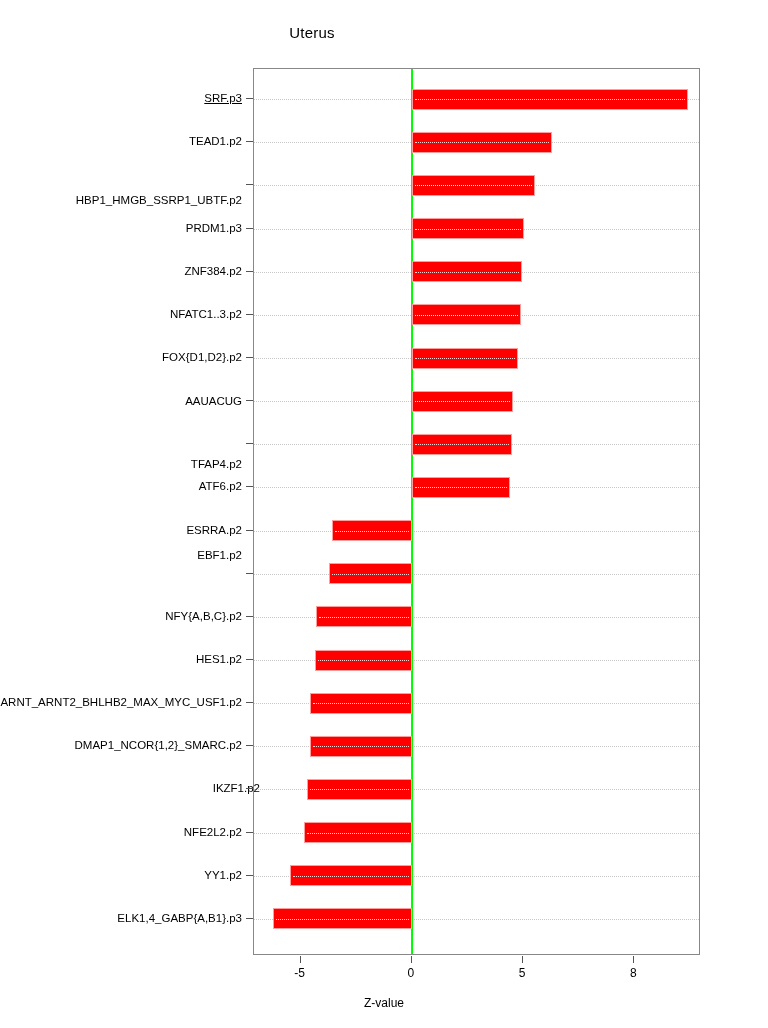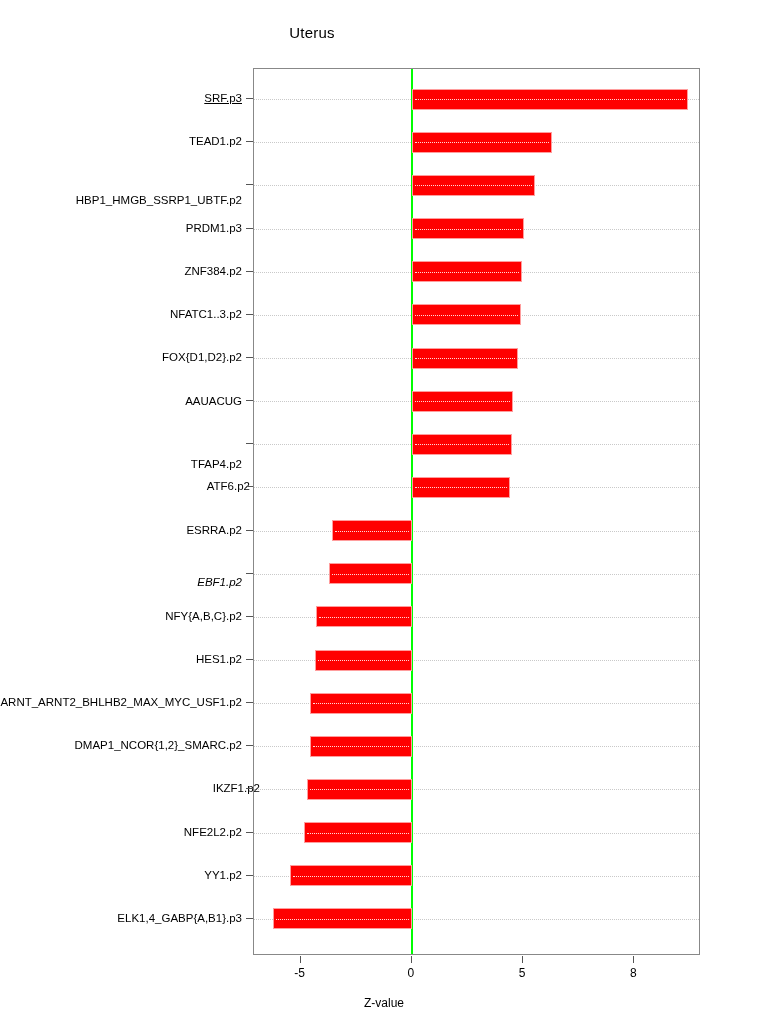--- a/index.html
+++ b/index.html
@@ -215,23 +215,23 @@
   <div class="ylabel-layer" id="ylabel-layer">
       <div class="ylabel" style="top: 92.1994px; width: 242px; left: 0px; right: auto; text-decoration: underline;">SRF.p3</div>
       <div class="ylabel" style="top: 135.341px; width: 242px; left: 0px; right: auto;">TEAD1.p2</div>
       <div class="ylabel" style="top: 178.483px; width: 242px; left: 0px; right: auto; margin-top: 16px;">HBP1_HMGB_SSRP1_UBTF.p2</div>
       <div class="ylabel" style="top: 221.625px; width: 242px; left: 0px; right: auto;">PRDM1.p3</div>
       <div class="ylabel" style="top: 264.768px; width: 242px; left: 0px; right: auto;">ZNF384.p2</div>
       <div class="ylabel" style="top: 307.91px; width: 242px; left: 0px; right: auto;">NFATC1..3.p2</div>
       <div class="ylabel" style="top: 351.052px; width: 242px; left: 0px; right: auto;">FOX{D1,D2}.p2</div>
       <div class="ylabel" style="top: 395px; width: 242px; left: 0px; right: auto;">AAUACUG</div>
       <div class="ylabel" style="top: 458px; width: 242px; left: 0px; right: auto;">TFAP4.p2</div>
-      <div class="ylabel" style="top: 480.478px; width: 242px; left: 0px; right: auto; padding-left: 8px;">ATF6.p2</div>
+      <div class="ylabel" style="top: 480.478px; width: 242px; left: 0px; right: auto;">ATF6.p2</div>
       <div class="ylabel" style="top: 523.62px; width: 242px; left: 0px; right: auto;">ESRRA.p2</div>
-      <div class="ylabel" style="top: 576px; width: 242px; left: 0px; right: auto; font-style: italic;">EBF1.p2</div>
+      <div class="ylabel" style="top: 549px; width: 242px; left: 0px; right: auto;">EBF1.p2</div>
       <div class="ylabel" style="top: 609.904px; width: 242px; left: 0px; right: auto;">NFY{A,B,C}.p2</div>
       <div class="ylabel" style="top: 653.046px; width: 242px; left: 0px; right: auto;">HES1.p2</div>
       <div class="ylabel" style="top: 696.188px; width: 242px; left: 0px; right: auto;">ARNT_ARNT2_BHLHB2_MAX_MYC_USF1.p2</div>
       <div class="ylabel" style="top: 739.33px; width: 242px; left: 0px; right: auto;">DMAP1_NCOR{1,2}_SMARC.p2</div>
       <div class="ylabel" style="top: 782.472px; width: 242px; left: 18px; right: auto;">IKZF1.p2</div>
       <div class="ylabel" style="top: 825.614px; width: 242px; left: 0px; right: auto;">NFE2L2.p2</div>
       <div class="ylabel" style="top: 868.756px; width: 242px; left: 0px; right: auto;">YY1.p2</div>
       <div class="ylabel" style="top: 911.898px; width: 242px; left: 0px; right: auto;">ELK1,4_GABP{A,B1}.p3</div>
     </div>
   <div class="ytick-layer" id="ytick-layer">

